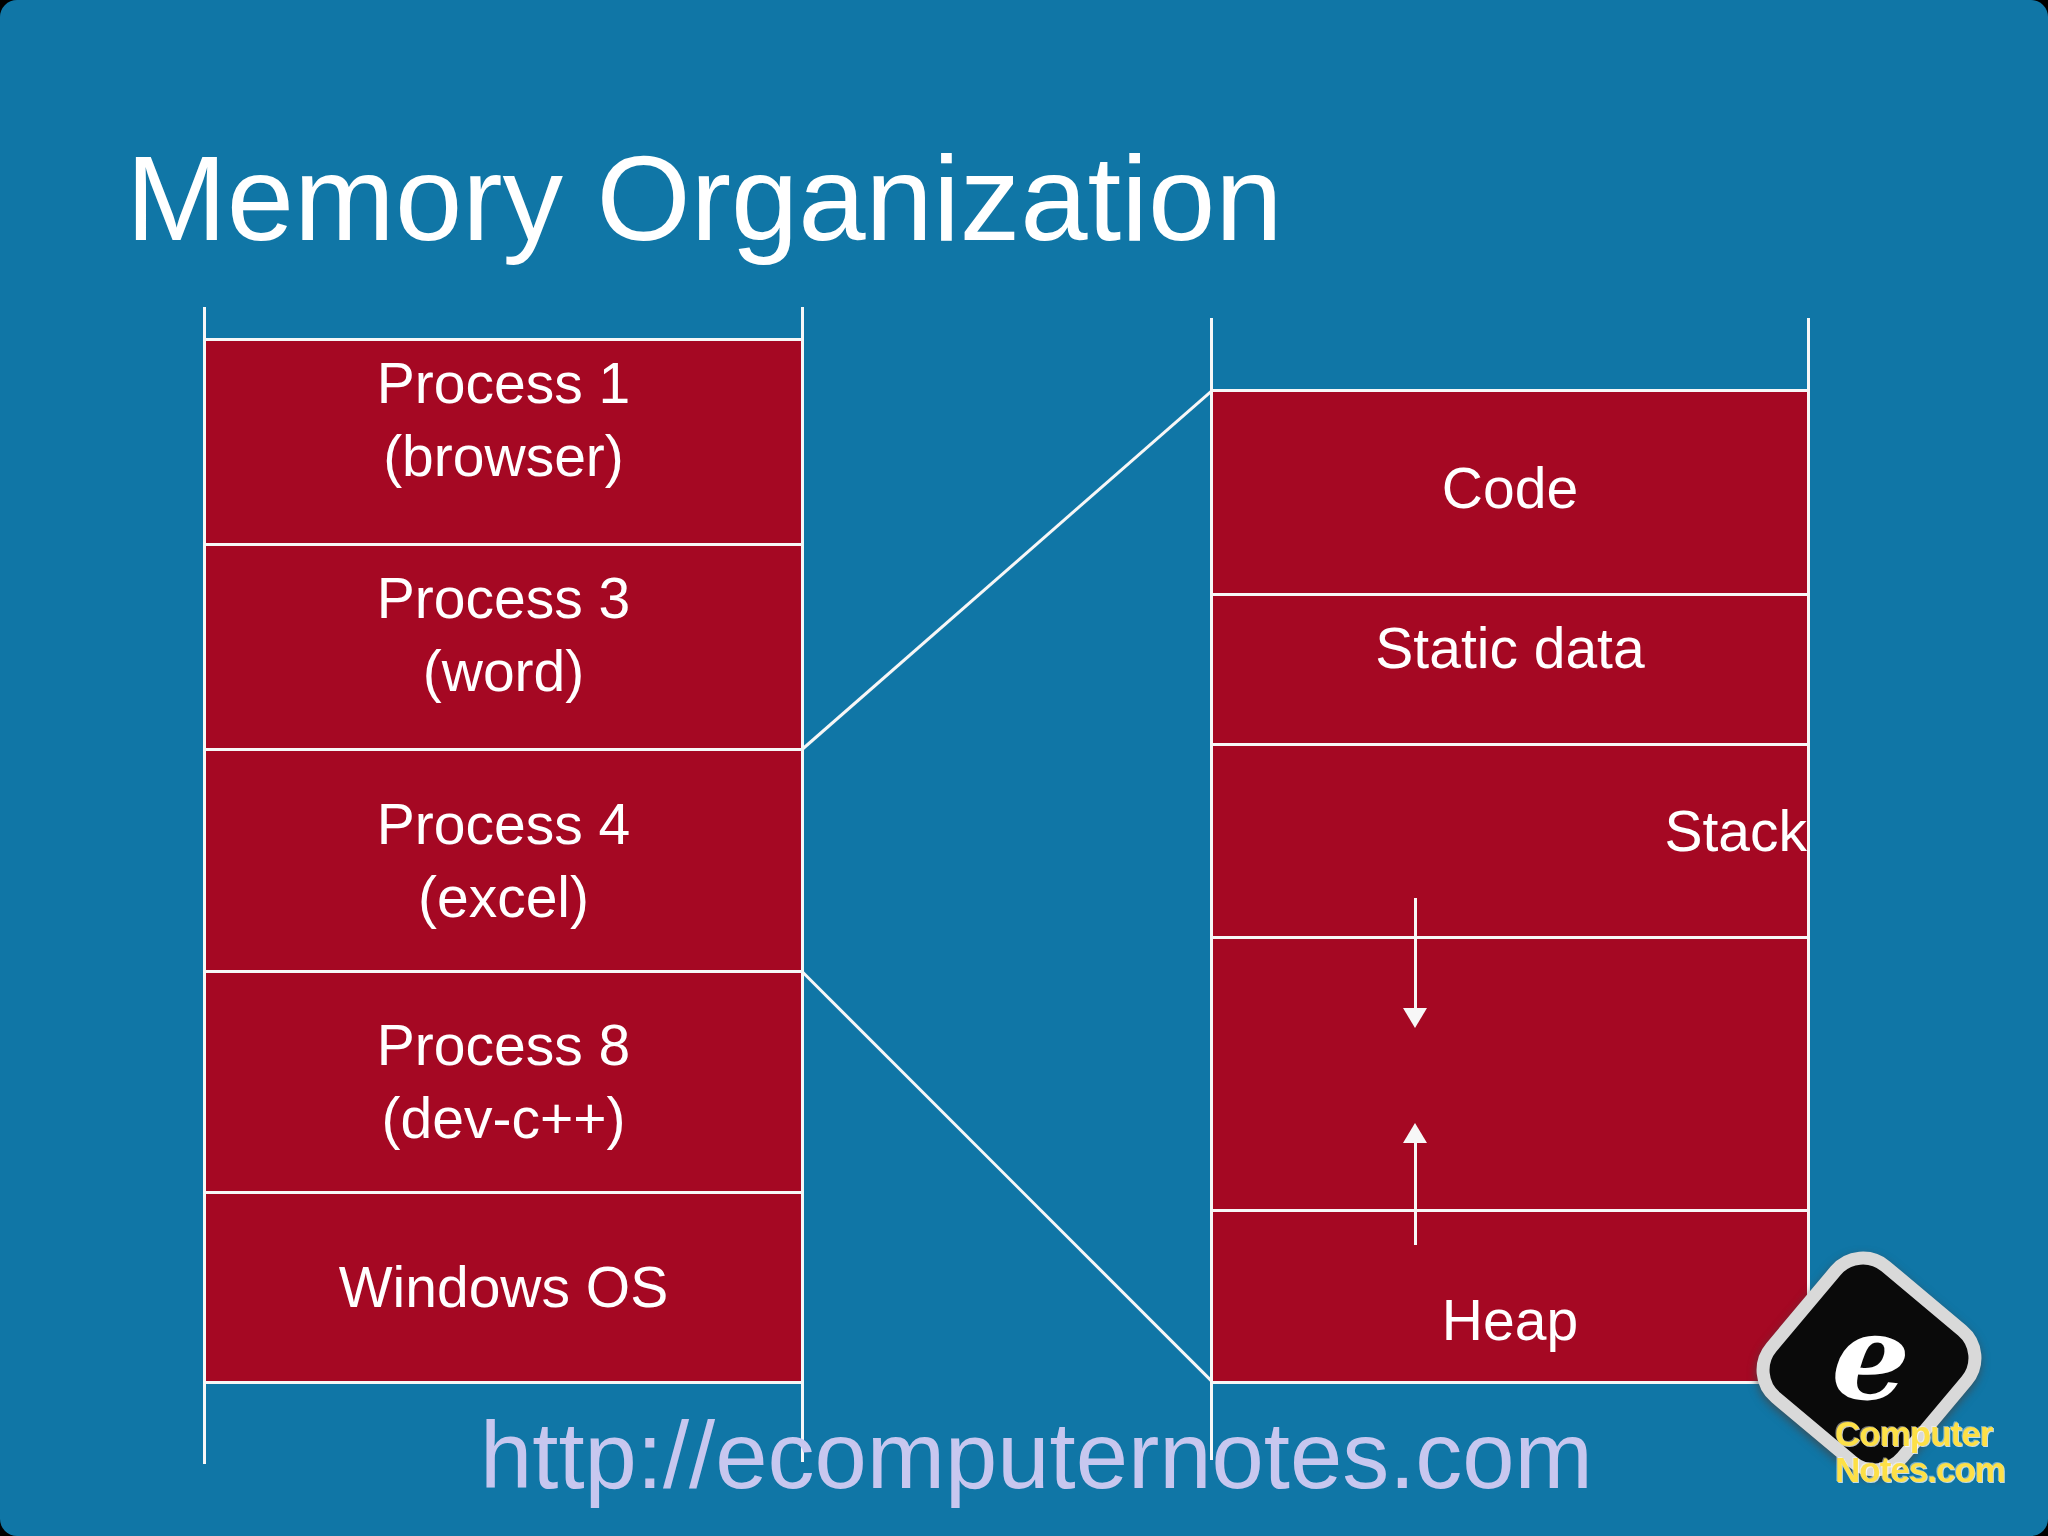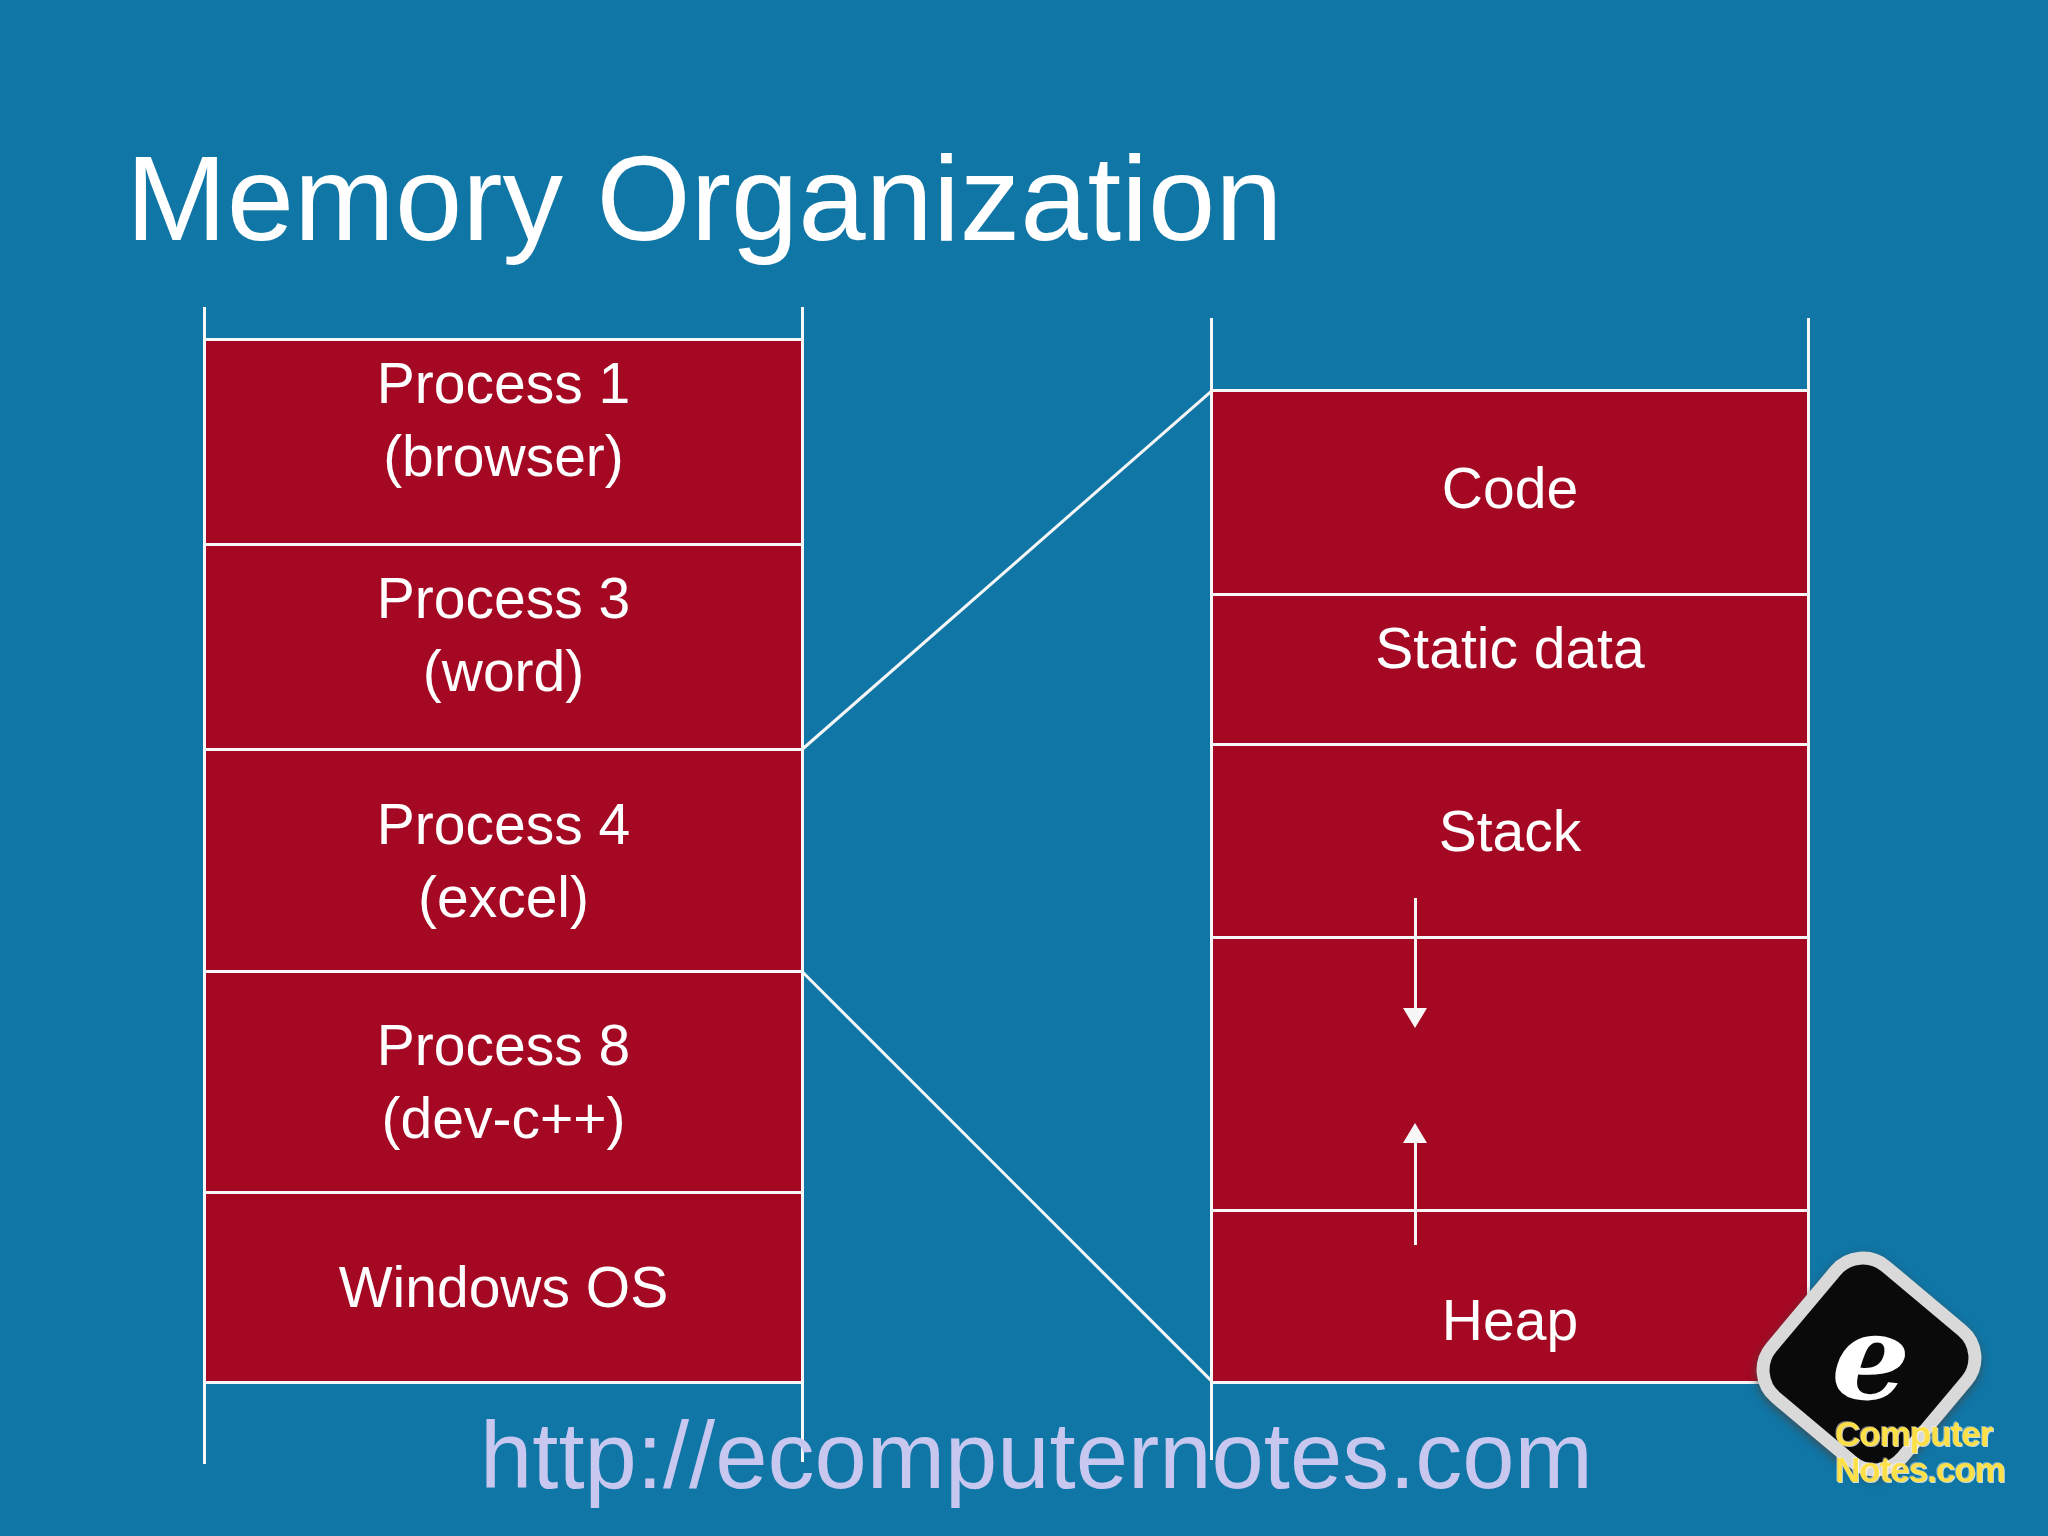--- a/index.html
+++ b/index.html
@@ -1,19 +1,20 @@
 <!DOCTYPE html>
 <html><head>
 <meta charset="utf-8">
 <style>
   html,body{margin:0;padding:0;background:#000;}
   #canvas{
     position:relative;width:2048px;height:1536px;overflow:hidden;
     background:var(--bg,#1076a6);
     font-family:"Liberation Sans", sans-serif;
+    border-radius:17px;
   }
   .title{
     position:absolute;left:126px;top:128px;
     font-size:121px;color:#ffffff;letter-spacing:0px;white-space:nowrap;
   }
   .memcol{
     position:absolute;background:var(--red,#a50823);
     border:3px solid var(--line,#f7f7f7);
   }
   #left-col{left:203px;top:338px;width:595px;height:1040px;}
@@ -112,21 +113,21 @@
 
   <div class="memcol" id="right-col">
     <div class="seg" style="top:0;height:193px;">
       <span>Code</span>
     </div>
     <div class="divider" style="top:201px;"></div>
     <div class="seg" style="top:204px;height:105px;">
       <span>Static data</span>
     </div>
     <div class="divider" style="top:351px;"></div>
-    <div class="seg" style="top:354px;height:170px;">
+    <div class="seg" style="top:354px;height:170px;align-items:flex-end;">
       <span>Stack</span>
     </div>
     <div class="divider" style="top:544px;"></div>
     <div class="seg" style="top:547px;height:270px;">
       <span></span>
     </div>
     <div class="divider" style="top:817px;"></div>
     <div class="seg" style="top:820px;height:217px;">
       <span>Heap</span>
     </div>

